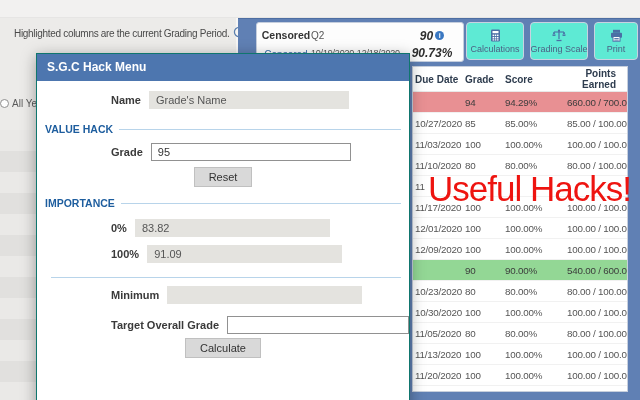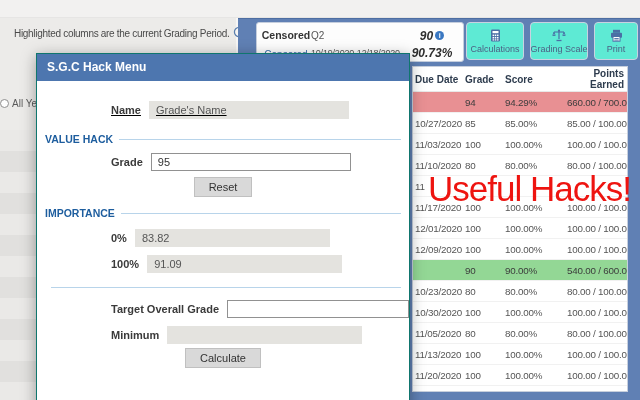--- a/index.html
+++ b/index.html
@@ -40,21 +40,21 @@
 
   
   .tool-btn { position:absolute; top:22px; height:38px; background:#5eead4; border:1px solid #c9d2e0; border-radius:4px; display:flex; flex-direction:column; align-items:center; justify-content:center; gap:2px; cursor:pointer; z-index:2; }
   .tool-btn span { font-size:9px; color:#4d6184; white-space:nowrap; }
   .btn-calc { left:466px; width:58px; }
   .btn-scale { left:530px; width:58px; }
   .btn-print { left:594px; width:44px; }
 
   
   .grades-table { position:absolute; left:412px; top:66px; width:216px; height:326px; background:#fff; border:1px solid #c7cfdd; z-index:2; overflow:hidden; }
-  .thead { display:grid; grid-template-columns:50px 40px 62px 1fr; height:25px; align-items:center; padding:0 3px 0 2px; border-bottom:1px solid #e8e8e8; }
+  .thead { display:grid; grid-template-columns:50px 40px 62px 1fr; height:25px; align-items:center; padding:0 11px 0 2px; border-bottom:1px solid #e8e8e8; }
   .thead div { font-size:10px; font-weight:bold; color:#2e3c4e; }
   .thead .c-points { text-align:right; }
   .trow { display:grid; grid-template-columns:50px 40px 62px 1fr; height:21px; align-items:center; padding:0 7px 0 2px; border-bottom:1px solid #f1f1f1; }
   .tcell { font-size:9.8px; color:#555; white-space:nowrap; letter-spacing:-0.2px; }
   .c-points { text-align:right; }
   .hl-red { background:#e89093; }
   .hl-red .tcell { color:#3c3c3c; }
   .hl-green { background:#93d795; }
   .hl-green .tcell { color:#3c3c3c; }
 
@@ -74,21 +74,21 @@
   .form-label { font-size:11px; font-weight:bold; color:#3a3a3a; margin-right:8px; white-space:nowrap; }
   .inp { font-family:inherit; font-size:11px; height:18px; padding:1px 6px; }
   .inp-grey { background:#e4e3df; border:1px solid #e4e3df; color:#555; }
   .inp-white { background:#fff; border:1px solid #919191; color:#333; }
   .w200 { width:200px; } .w197 { width:197px; } .w195 { width:195px; }
   .section-head { display:flex; align-items:center; padding:0 8px; }
   .section-title { font-size:10.5px; font-weight:bold; color:#1d5d9e; white-space:nowrap; }
   .section-line { flex:1; height:1px; background:#b8d4ea; margin-left:6px; }
   .btn-row { text-align:center; }
   .grey-btn { font-family:inherit; font-size:11px; color:#333; background:#d9d9d9; border:1px solid #c0c0c0; padding:3px 14px; cursor:pointer; }
-  .mt9{margin-top:20px;text-decoration:underline;} .mt14{margin-top:14px;} .mt8{margin-top:8px;} .mt6{margin-top:6px;}
+  .mt9{margin-top:10px;} .mt14{margin-top:14px;} .mt8{margin-top:8px;} .mt6{margin-top:6px;}
   .mt10{margin-top:10px;} .mt12{margin-top:12px;} .mt4{margin-top:4px;}
   .modal-footer { position:absolute; left:0; right:0; bottom:0; height:26px; background:#f7f7f7; border-top:1px solid #e0e0e0; display:flex; align-items:center; justify-content:flex-end; padding-right:12px; }
   .close-btn { display:flex; align-items:center; gap:4px; cursor:pointer; }
   .close-x { width:13px; height:13px; border-radius:50%; background:#c8101c; color:#fff; font-size:9px; font-weight:bold; line-height:13px; text-align:center; }
   .close-label { font-size:11px; color:#333; }
 </style>
 </head>
 <body>
 
 <div class="screen">
@@ -304,28 +304,28 @@
 
       <div class="form-row mt8">
         <span class="form-label">100%</span>
         <input class="inp inp-grey w195" type="text" readonly="" value="91.09" style="">
       </div>
 
       <div class="section-head mt14">
         <span class="section-line"></span>
       </div>
 
+      <div class="form-row mt8">
+        <span class="form-label">Minimum</span>
+        <input class="inp inp-grey w195" type="text" readonly="" value="" style="">
+      </div>
+
       <div class="form-row mt12">
         <span class="form-label">Target Overall Grade</span>
         <input class="inp inp-white w197" type="text" value="" style="">
-      </div>
-
-      <div class="form-row mt8">
-        <span class="form-label">Minimum</span>
-        <input class="inp inp-grey w195" type="text" readonly="" value="" style="">
       </div>
 
       <div class="btn-row mt4">
         <button class="grey-btn">Calculate</button>
       </div>
 
     </div>
     <div class="modal-footer">
       <div class="close-btn">
         <span class="close-x">✕</span>

